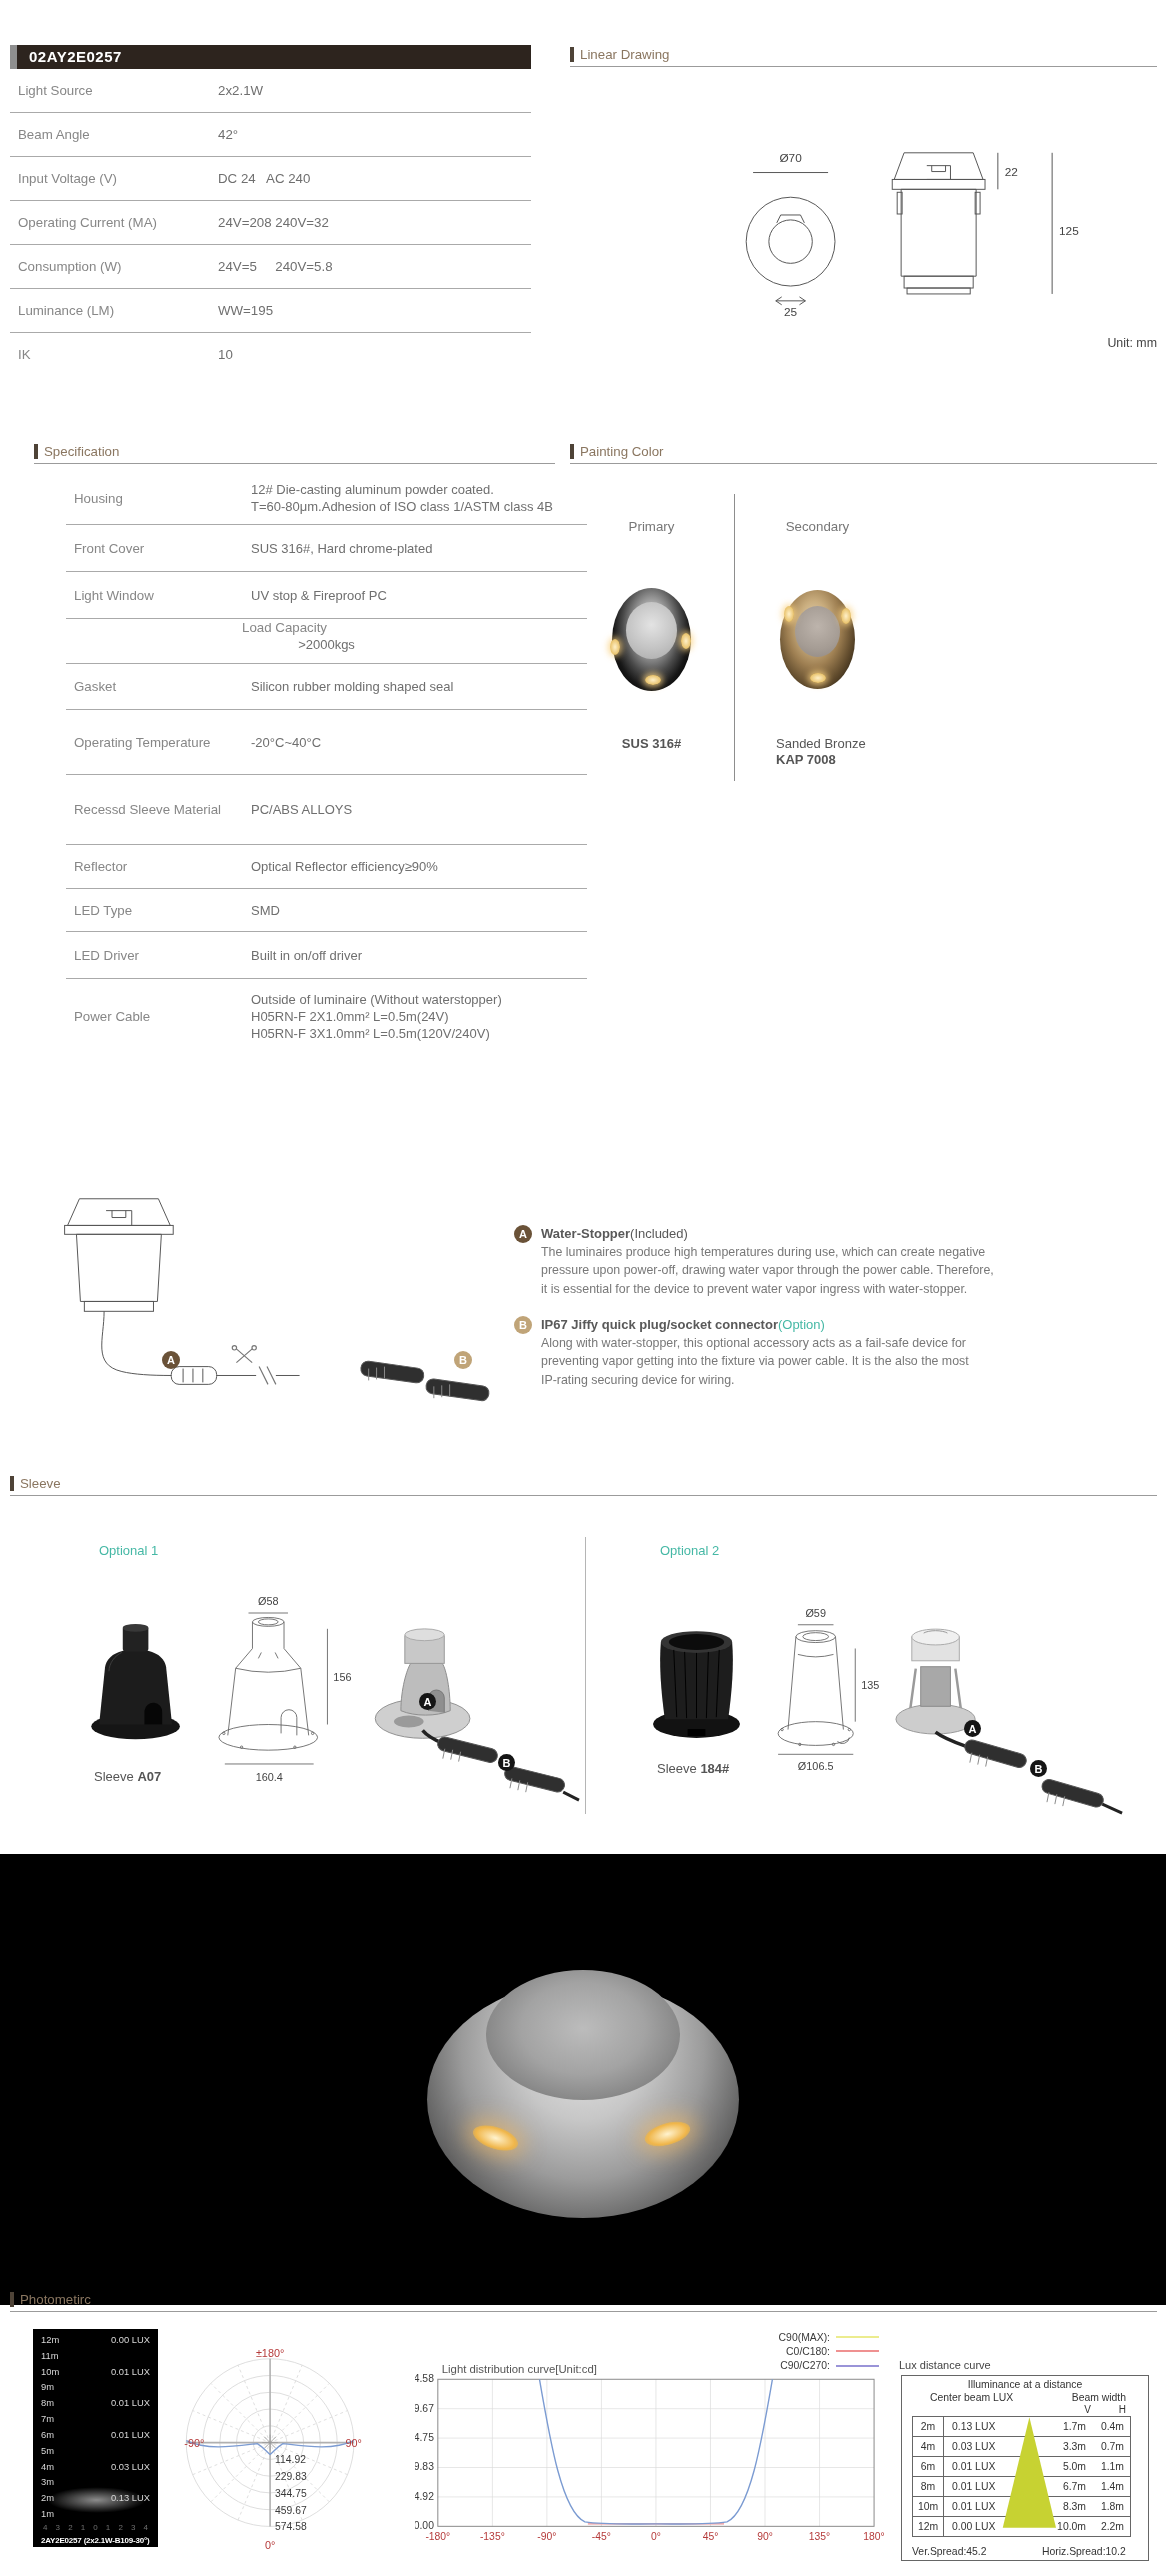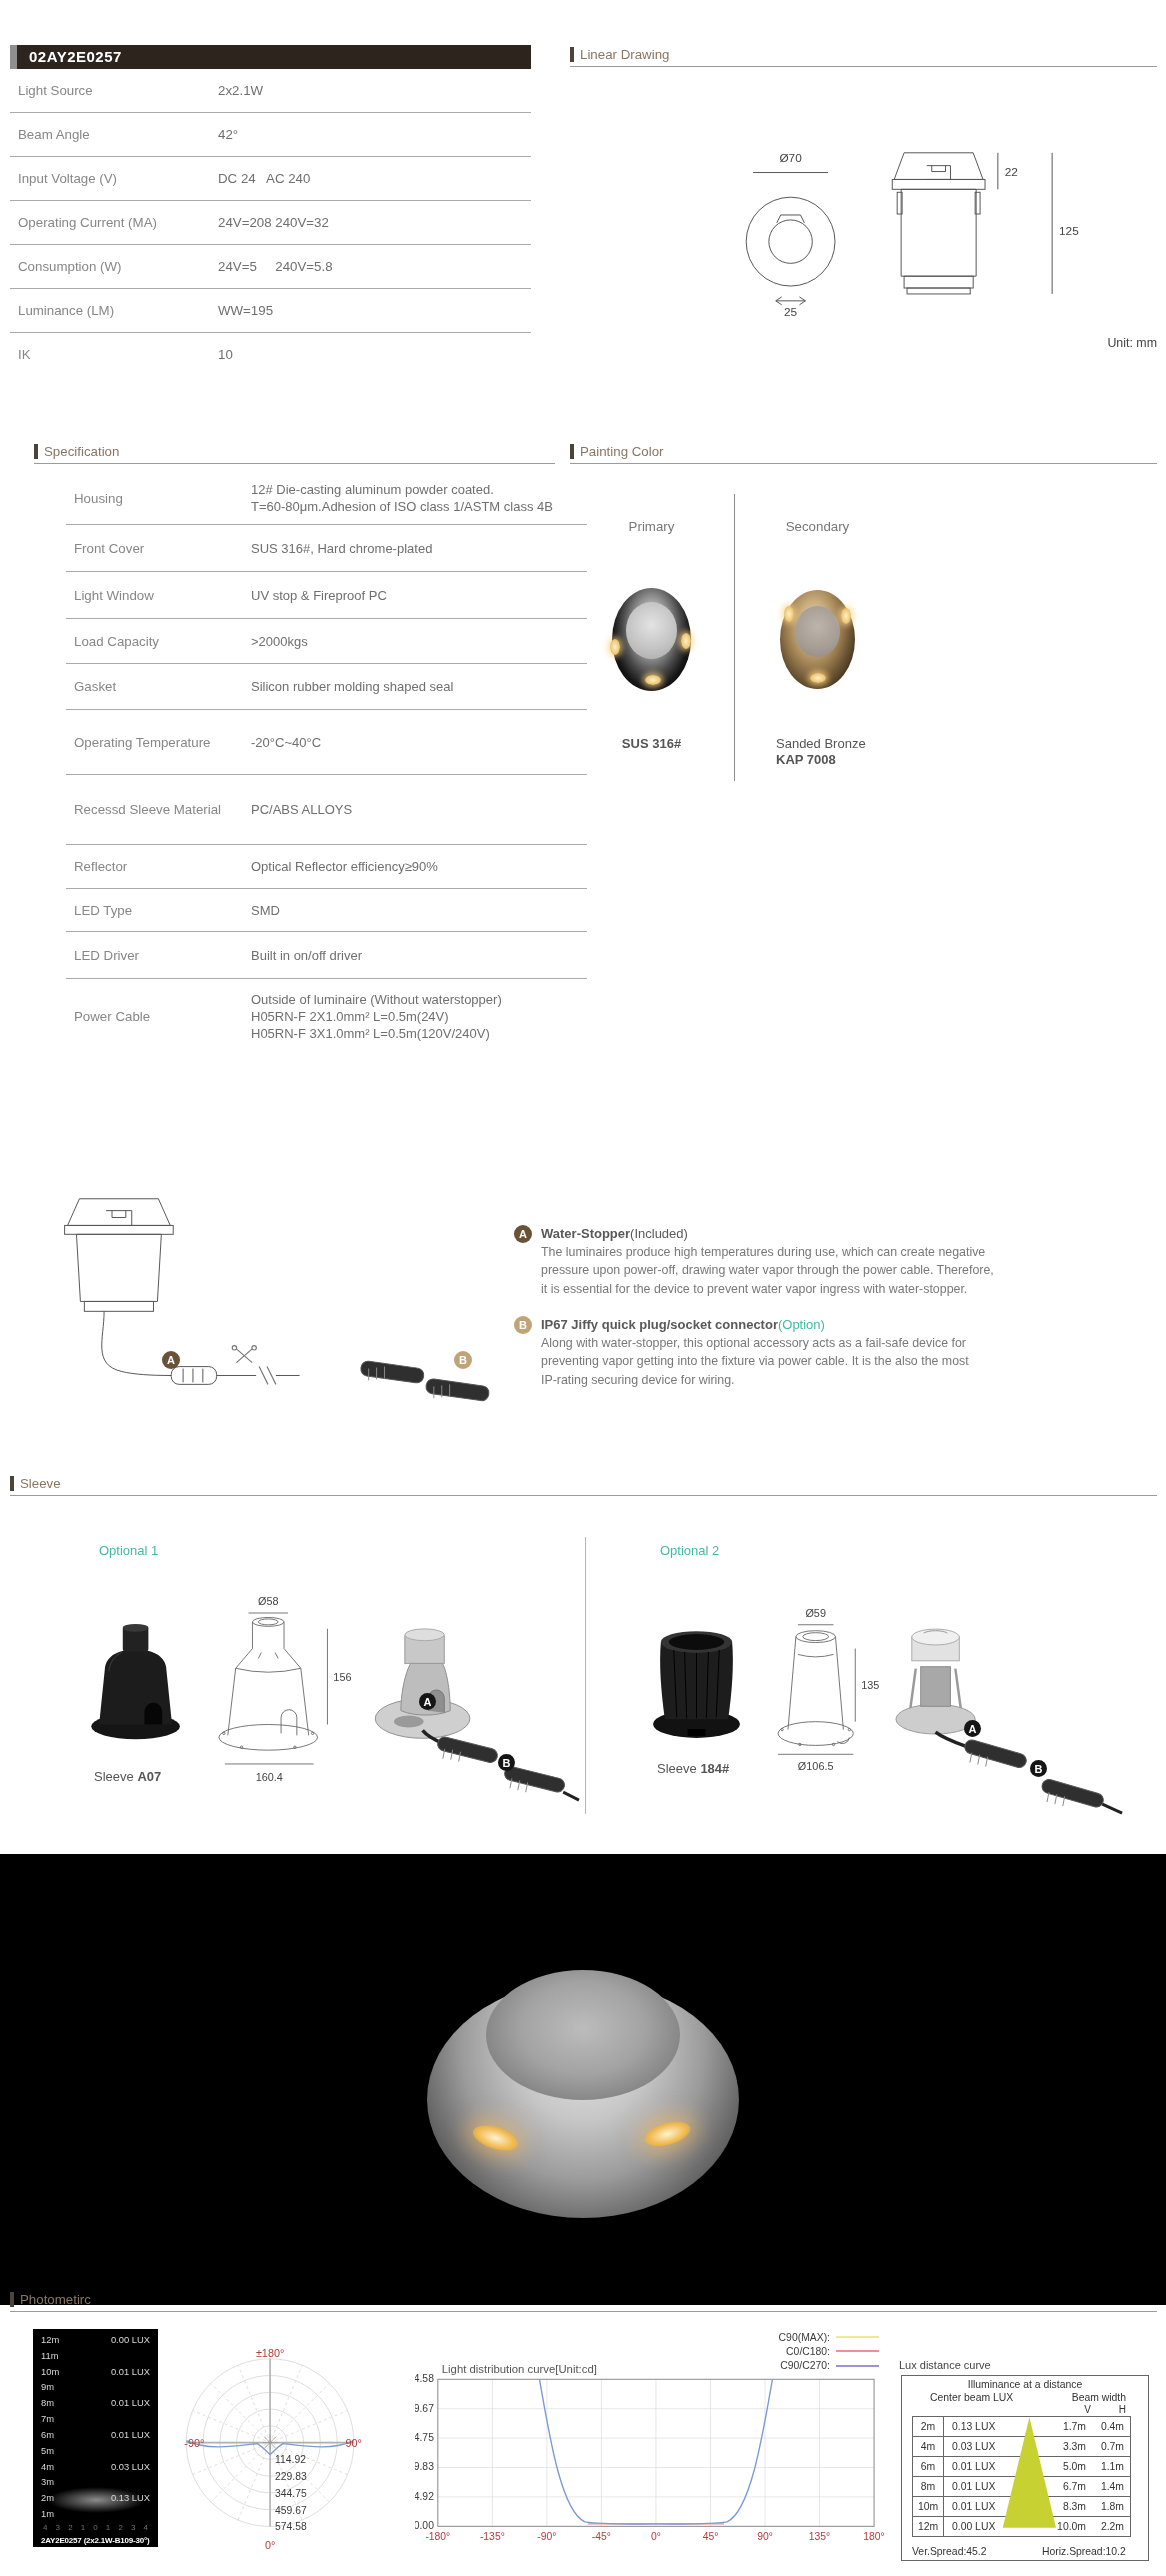--- a/index.html
+++ b/index.html
@@ -195,21 +195,21 @@
 T=60-80μm.Adhesion of ISO class 1/ASTM class 4B</div>
       </div>
       <div class="spec-row" style="height: 46px;">
         <div class="spec-label">Front Cover</div>
         <div class="spec-val">SUS 316#, Hard chrome-plated</div>
       </div>
       <div class="spec-row" style="height: 46px;">
         <div class="spec-label">Light Window</div>
         <div class="spec-val">UV stop &amp; Fireproof PC</div>
       </div>
-      <div class="spec-row" style="height: 44px;">
+      <div class="spec-row" style="height: 44px; flex-direction: column;">
         <div class="spec-label">Load Capacity</div>
         <div class="spec-val">&gt;2000kgs</div>
       </div>
       <div class="spec-row" style="height: 45px;">
         <div class="spec-label">Gasket</div>
         <div class="spec-val">Silicon rubber molding shaped seal</div>
       </div>
       <div class="spec-row" style="height: 64px;">
         <div class="spec-label">Operating Temperature</div>
         <div class="spec-val">-20°C~40°C</div>

